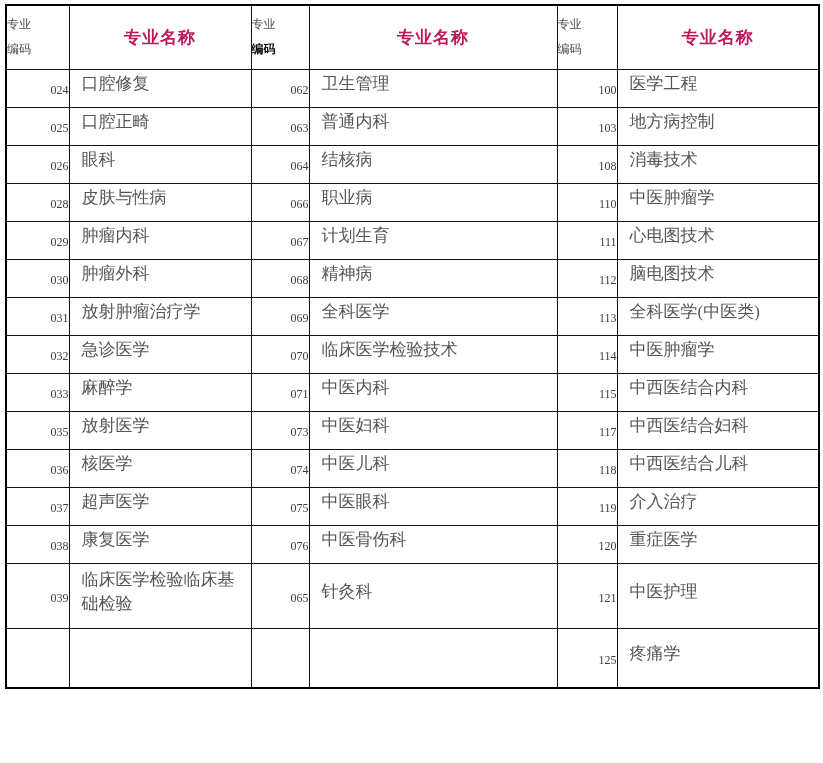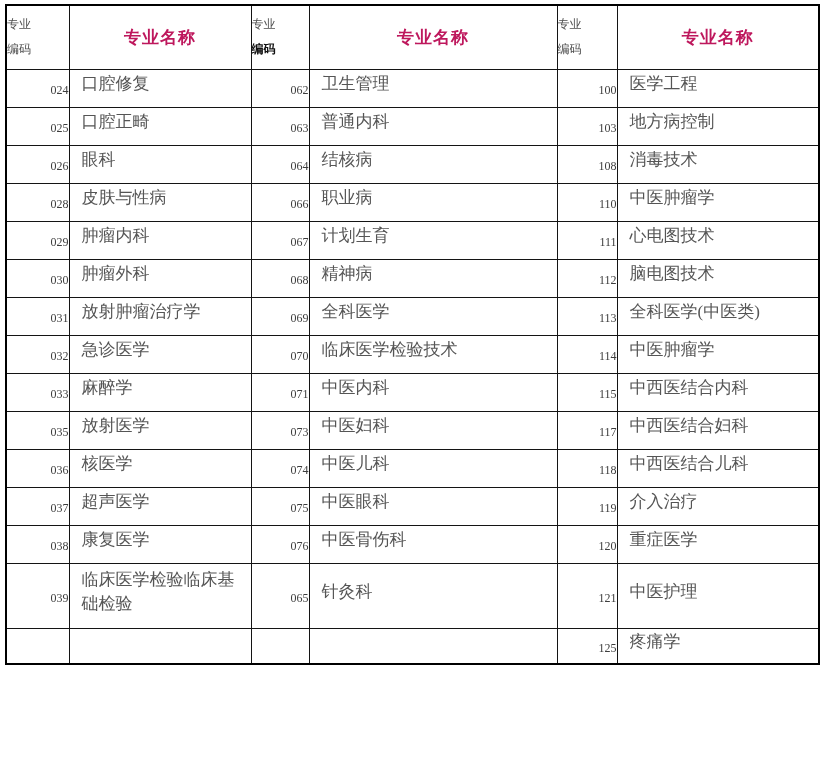--- a/index.html
+++ b/index.html
@@ -51,21 +51,21 @@
     color: #be185d;
     font-size: 17px;
     letter-spacing: 1px;
     text-align: center;
     vertical-align: middle;
   }
 
   
   tr.data-row { height: 38px; }
   tr.data-row.tall { height: 65px; }
-  tr.data-row.last { height: 36px; }
+  tr.data-row.last { height: 60px; }
 
   td.code-cell {
     text-align: right;
     vertical-align: middle;
     font-size: 12px;
     color: #3d3d3d;
     padding-top: 5px;
   }
   td.name-cell {
     text-align: left;

